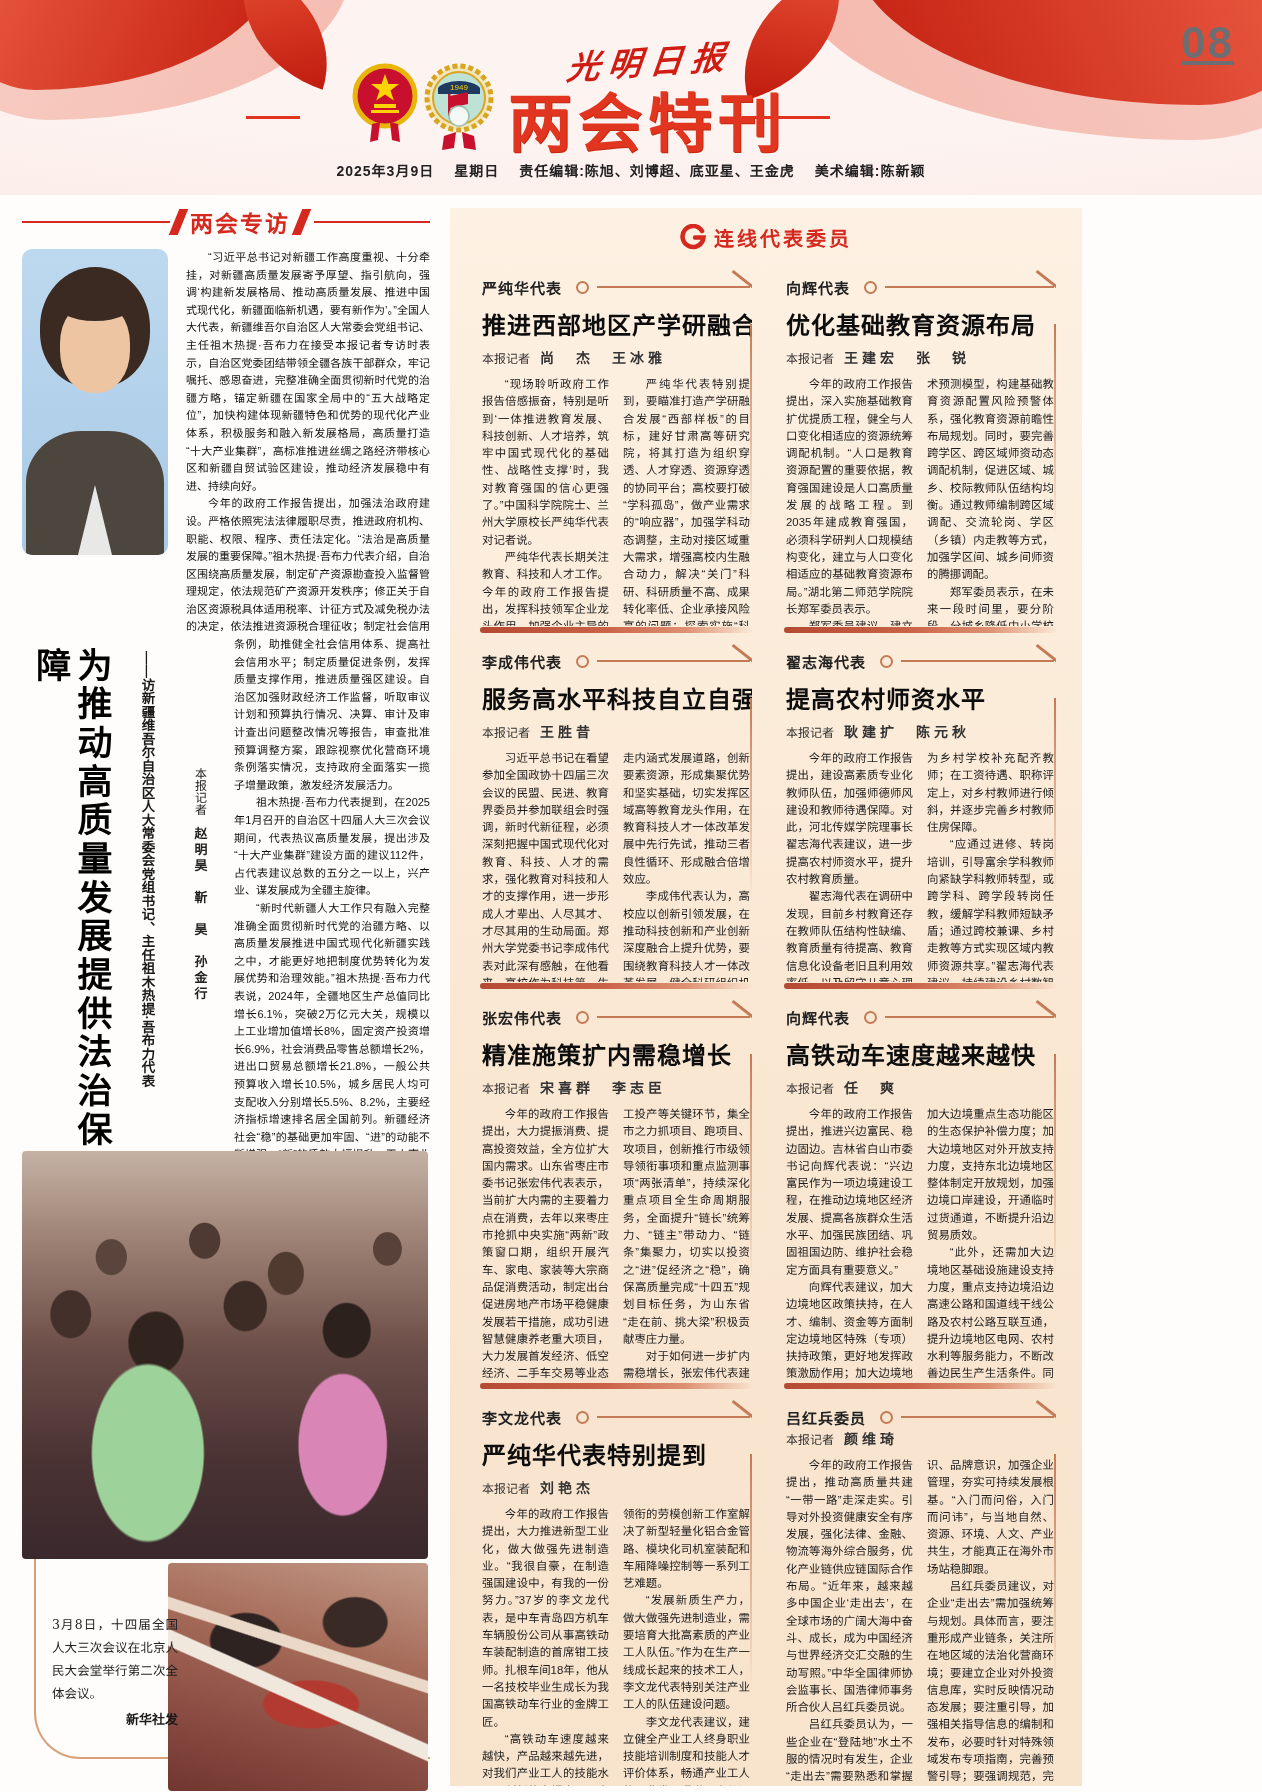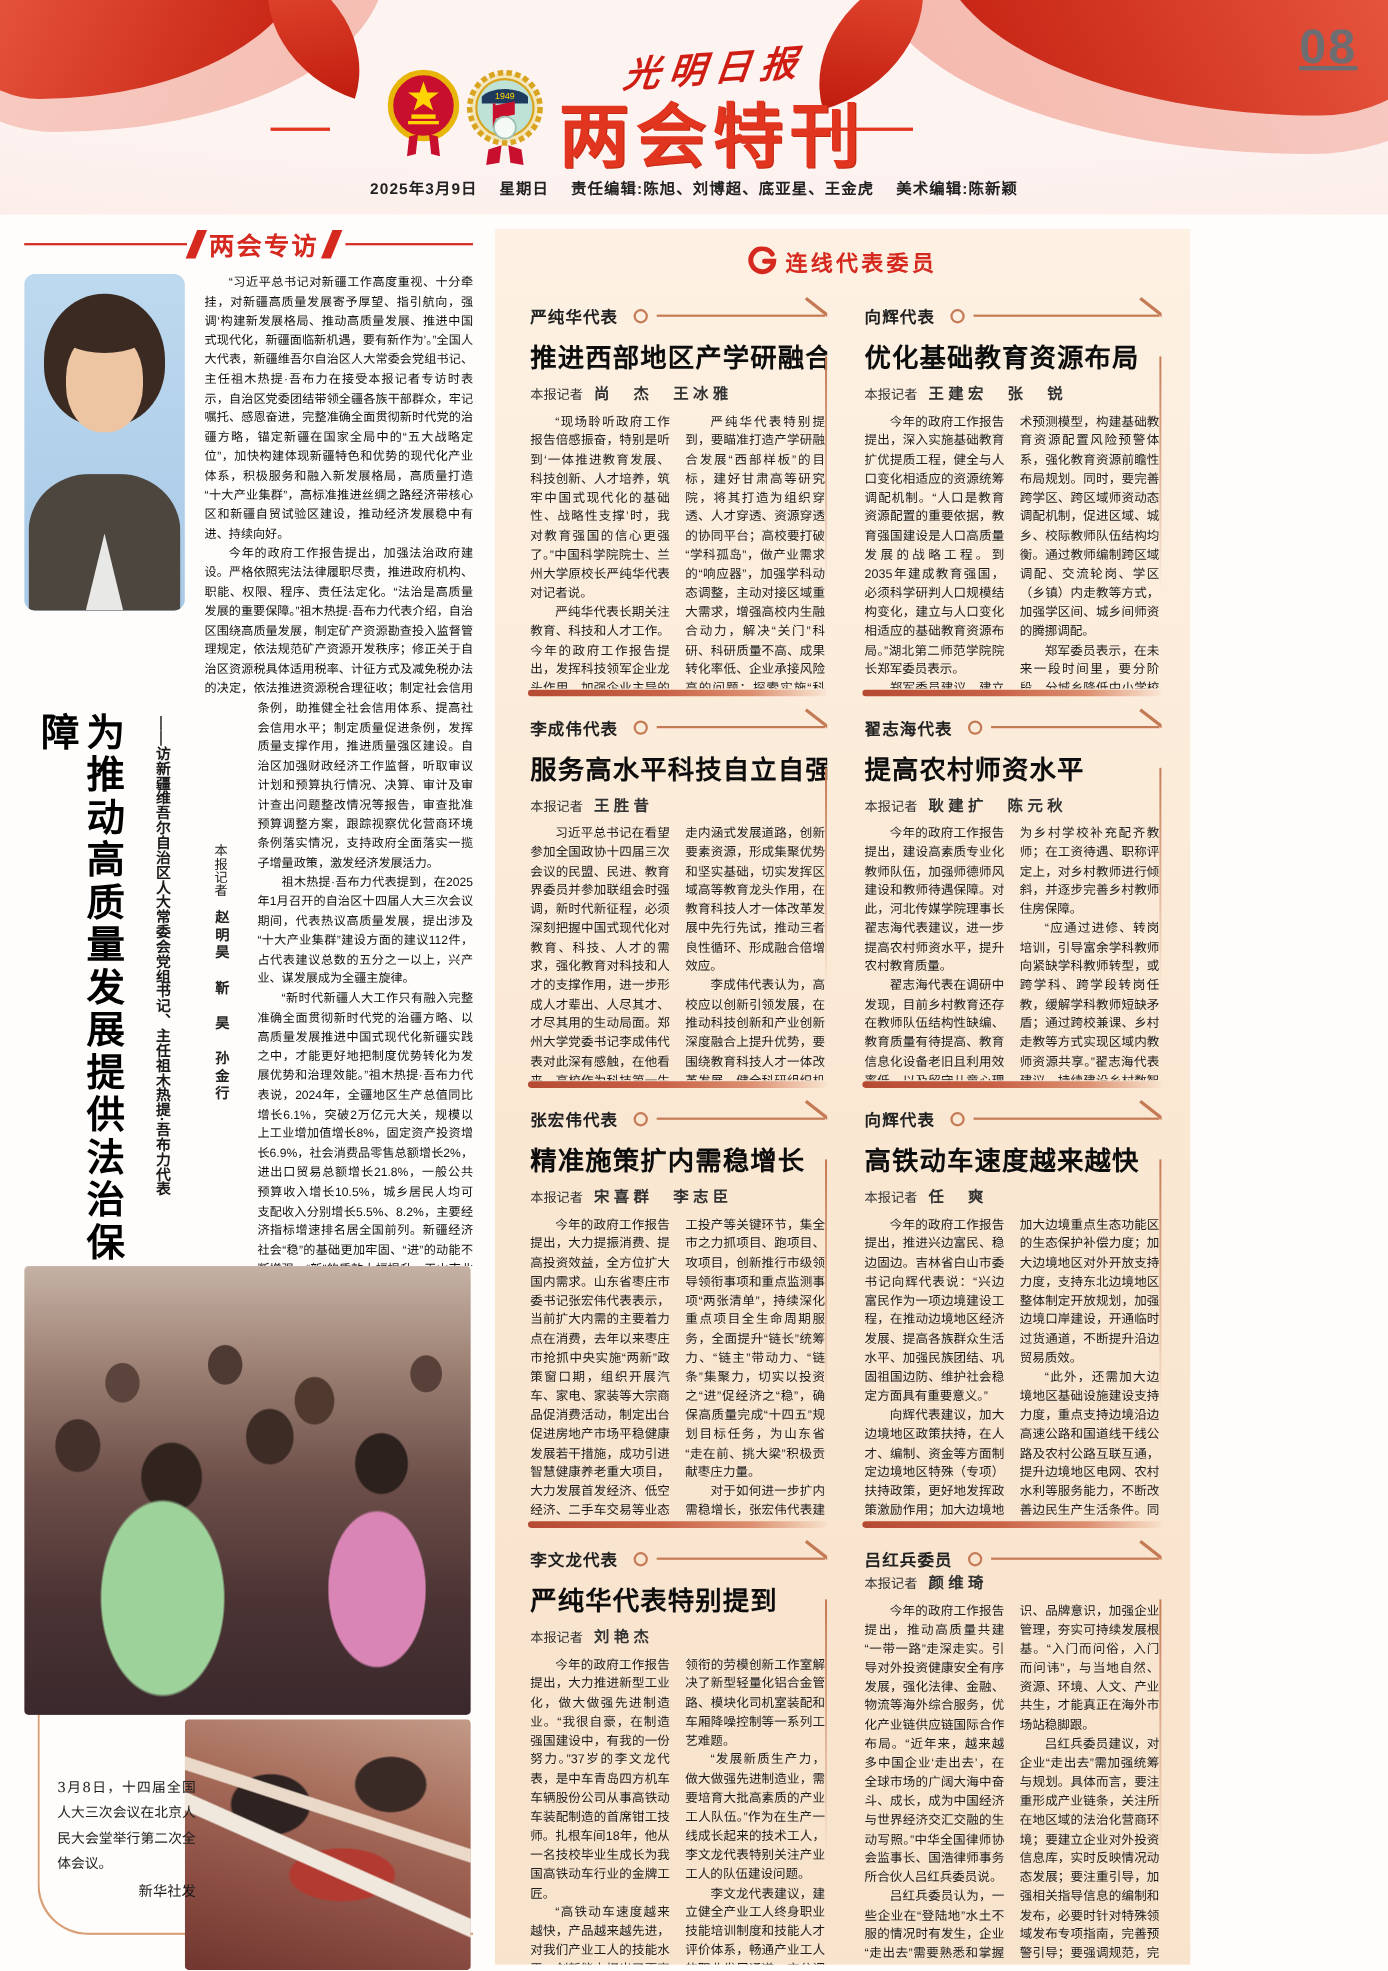--- a/index.html
+++ b/index.html
@@ -74,21 +74,21 @@
       radial-gradient(36px 42px at 55% 38%,#3c2c25 0 58%,transparent 62%),
       radial-gradient(34px 40px at 12% 40%,#43302a 0 58%,transparent 62%),
       radial-gradient(30px 36px at 65% 30%,#50392f 0 58%,transparent 62%),
       radial-gradient(26px 30px at 22% 26%,#5a443c 0 58%,transparent 62%),
       radial-gradient(26px 30px at 45% 22%,#4e3a33 0 58%,transparent 62%),
       radial-gradient(24px 28px at 90% 24%,#584139 0 58%,transparent 62%),
       linear-gradient(180deg,#c5b2a4 0%,#9d8174 22%,#6d4f49 48%,#4b3334 75%,#3a282c 100%);}
   .caption-block{position:absolute;left:30px;top:1408px;width:126px;}
   .caption-block p{margin:0;font-family:"DejaVu Serif",serif;font-size:12.5px;line-height:23px;
                    text-align:justify;color:#222;}
-  .caption-block .credit{display:block;text-align:right;font-weight:normal;font-family:"Liberation Sans",sans-serif;
+  .caption-block .credit{display:block;text-align:right;font-weight:bold;font-family:"Liberation Sans",sans-serif;
                    font-size:13px;margin-top:4px;}
   .photo-desks{position:absolute;left:146px;top:1358px;width:260px;height:228px;border-radius:4px;overflow:hidden;
     background:
       linear-gradient(24deg,transparent 42%,#f0e8dd 42.5%,#f0e8dd 47%,transparent 47.5%),
       linear-gradient(18deg,transparent 58%,#ead9c8 58.5%,#ead9c8 62%,transparent 62.5%),
       radial-gradient(60px 46px at 30% 34%,#2f2322 0 58%,transparent 62%),
       radial-gradient(54px 42px at 72% 26%,#3a2a26 0 58%,transparent 62%),
       radial-gradient(80px 40px at 55% 62%,#b23a30 0 58%,transparent 62%),
       linear-gradient(195deg,#c29a87 0%,#a56a58 38%,#8c4e44 70%,#70362f 100%);}
   .corner-frame{position:absolute;left:12px;top:1352px;width:394px;height:200px;

